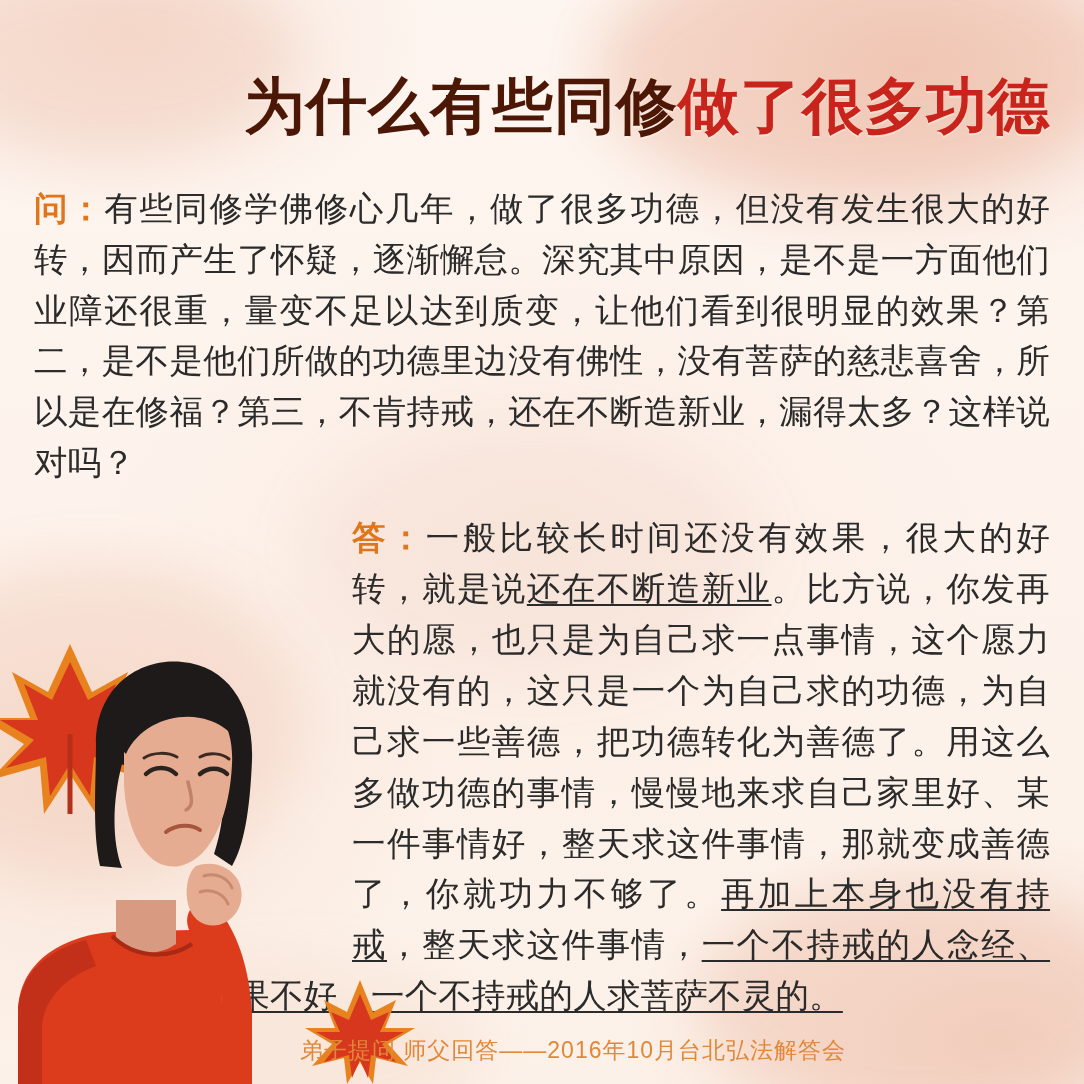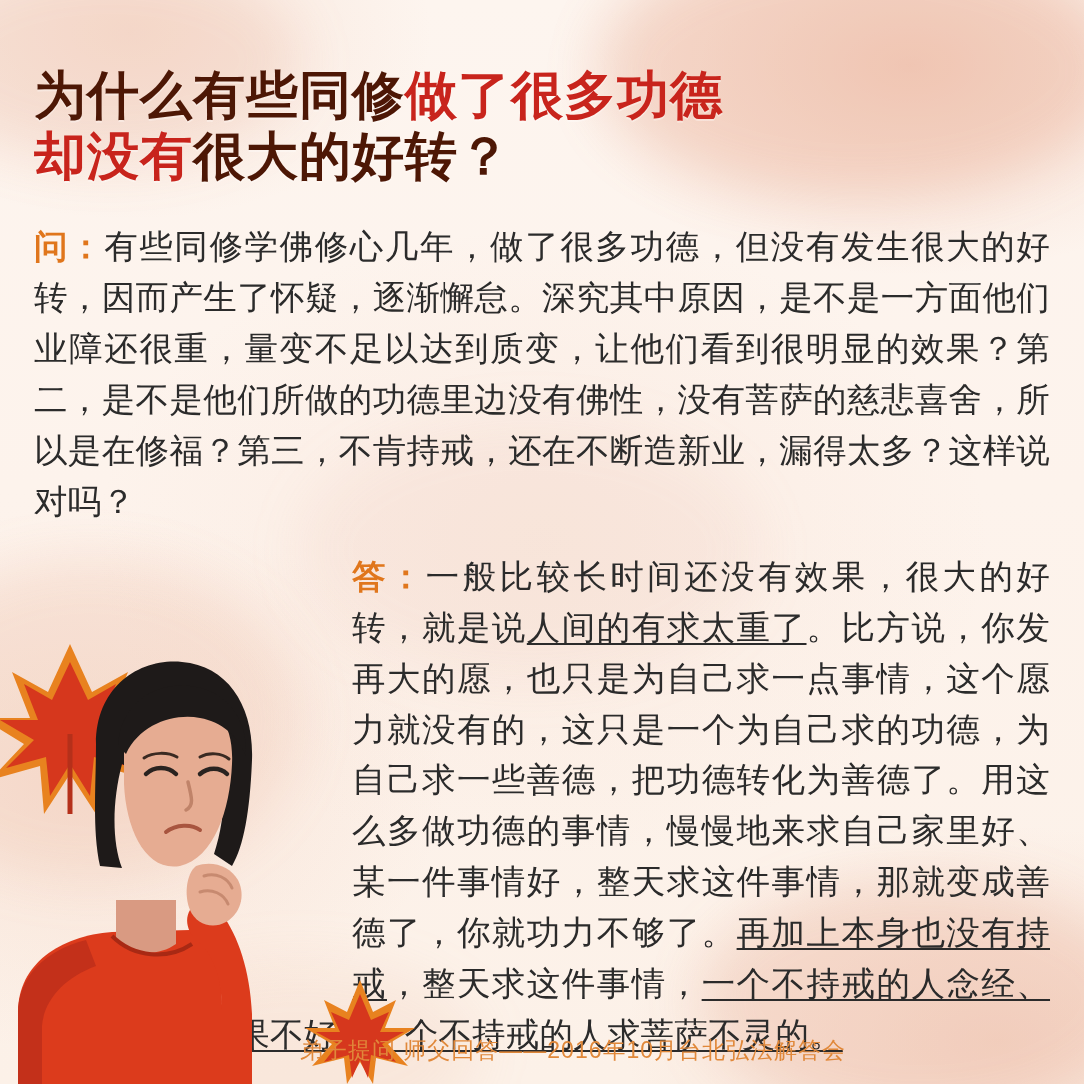--- a/index.html
+++ b/index.html
@@ -44,23 +44,23 @@
   .b6 { left: 120px;  top: 960px;  width: 360px; height: 180px; background: rgba(228,165,135,0.12); }
 
   .content {
     position: relative;
     z-index: 5;
     padding: 30px 34px 0 34px;
   }
 
   
   .title {
-    text-align: left;
+    text-align: right;
     font-weight: bold;
-    font-size: 52px;
+    font-size: 61px;
     line-height: 1.18;
     letter-spacing: 1px;
     color: #5a1a06;
     text-shadow: 0 2px 0 rgba(255,255,255,0.35);
   }
   .title .line { display: block; white-space: nowrap; }
   .title .dark { color: #4d1705; }
   .title .red  { color: #c8241c; }
 
   
@@ -134,32 +134,29 @@
   <div class="blotch b4"></div>
   <div class="blotch b5"></div>
   <div class="blotch b6"></div>
 
   <div class="content">
 
     <h1 class="title">
       <span class="line">
         <span class="dark">为什么有些同修</span><span class="red">做了很多功德</span>
       </span>
-      <span class="line">
-        <span class="red">却没有</span><span class="dark">很大的好转？</span>
-      </span>
     </h1>
 
     <div class="qa-block question">
       <span class="label">问：</span><span>有些同修学佛修心几年，做了很多功德，但没有发生很大的好转，因而产生了怀疑，逐渐懈怠。深究其中原因，是不是一方面他们业障还很重，量变不足以达到质变，让他们看到很明显的效果？第二，是不是他们所做的功德里边没有佛性，没有菩萨的慈悲喜舍，所以是在修福？第三，不肯持戒，还在不断造新业，漏得太多？这样说对吗？</span>
     </div>
 
     <div class="qa-block answer">
       <div class="float-spacer"></div>
-      <span class="label">答：</span><span>一般比较长时间还没有效果，很大的好转，就是说</span><span class="u">人间的有求太重了</span><span>。比方说，你发再大的愿，也只是为自己求一点事情，这个愿力就没有的，这只是一个为自己求的功德，为自己求一些善德，把功德转化为善德了。用这么多做功德的事情，慢慢地来求自己家里好、某一件事情好，整天求这件事情，那就变成善德了，你就功力不够了。</span><span class="u">再加上本身也没有持戒</span><span>，整天求这件事情，</span><span class="u">一个不持戒的人念经、念小房子的效果不好</span><span>，</span><span class="u">一个不持戒的人求菩萨不灵的。</span>
+      <span class="label">答：</span><span>一般比较长时间还没有效果，很大的好转，就是说</span><span class="u">还在不断造新业</span><span>。比方说，你发再大的愿，也只是为自己求一点事情，这个愿力就没有的，这只是一个为自己求的功德，为自己求一些善德，把功德转化为善德了。用这么多做功德的事情，慢慢地来求自己家里好、某一件事情好，整天求这件事情，那就变成善德了，你就功力不够了。</span><span class="u">再加上本身也没有持戒</span><span>，整天求这件事情，</span><span class="u">一个不持戒的人念经、念小房子的效果不好</span><span>，</span><span class="u">一个不持戒的人求菩萨不灵的。</span>
     </div>
 
   </div>
 
   <svg class="illustration" viewBox="0 0 340 470">
 
     <g>
       <path d="M70 30 L92 78 L128 58 L110 104 L158 104 L116 130 L150 166 L100 152 L96 200 L70 160 L44 200 L40 152 L-10 166 L24 130 L-18 104 L30 104 L12 58 L48 78 Z" fill="#e8821f"></path>
       <path d="M70 48 L88 86 L116 70 L102 106 L140 106 L106 126 L134 154 L94 143 L90 182 L70 150 L50 182 L46 143 L6 154 L34 126 L0 106 L38 106 L24 70 L52 86 Z" fill="#d6371d"></path>
       <path d="M70 200 L70 120" stroke="#b5301a" stroke-width="5" fill="none"></path>

